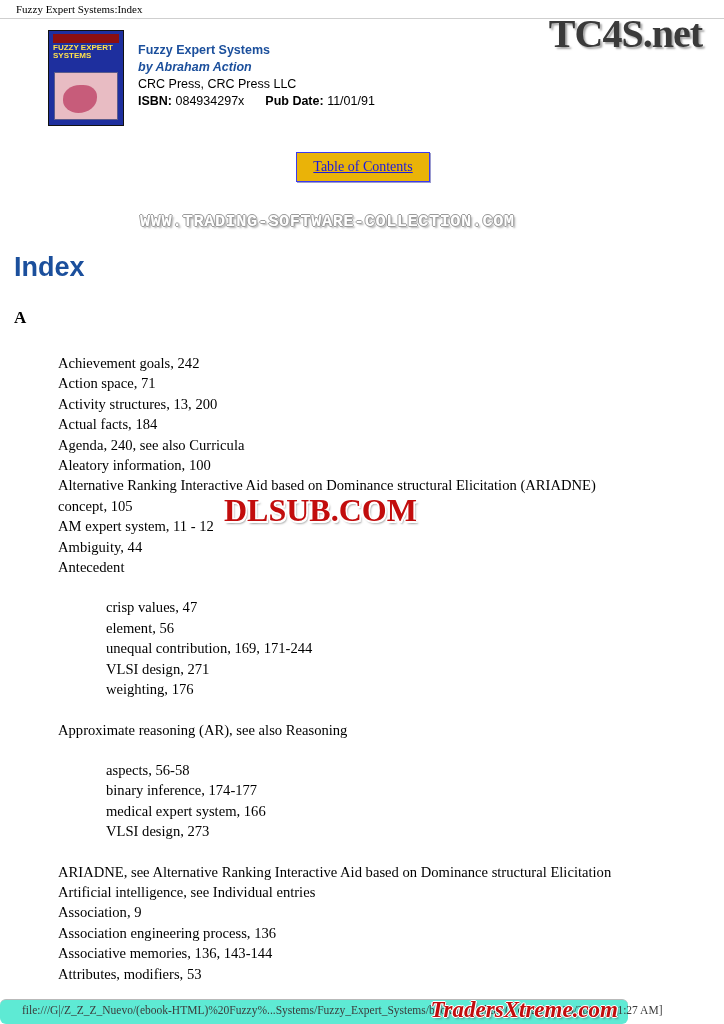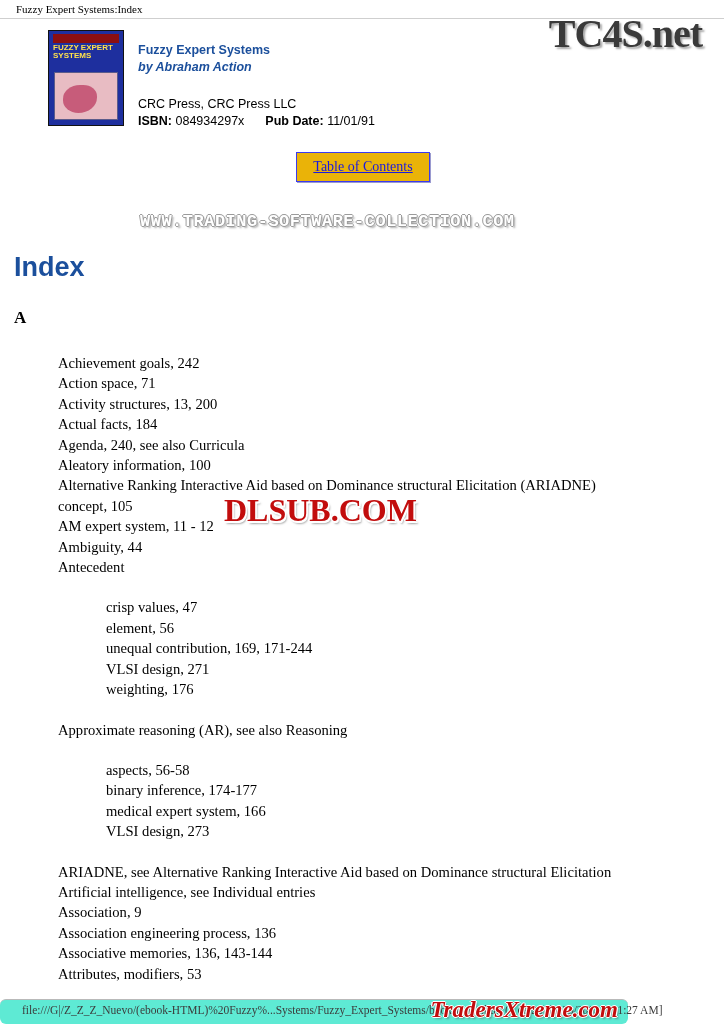--- a/index.html
+++ b/index.html
@@ -106,21 +106,21 @@
   }
   .bookinfo .b-title {
     font-weight: bold;
     color: #1b4f9c;
   }
   .bookinfo .b-author {
     font-style: italic;
     color: #1b4f9c;
     font-weight: bold;
   }
-  .bookinfo .b-pub { color: #000; margin-top: 20px; }
+  .bookinfo .b-pub { color: #000; }
   .bookinfo .b-isbnline { color: #000; }
   .bookinfo .b-isbnline b { font-weight: bold; }
   .bookinfo .b-sp { display:inline-block; width: 14px; }
 
   
   .toc-box {
     position: absolute;
     top: 152px;
     left: 296px;
     width: 132px;

